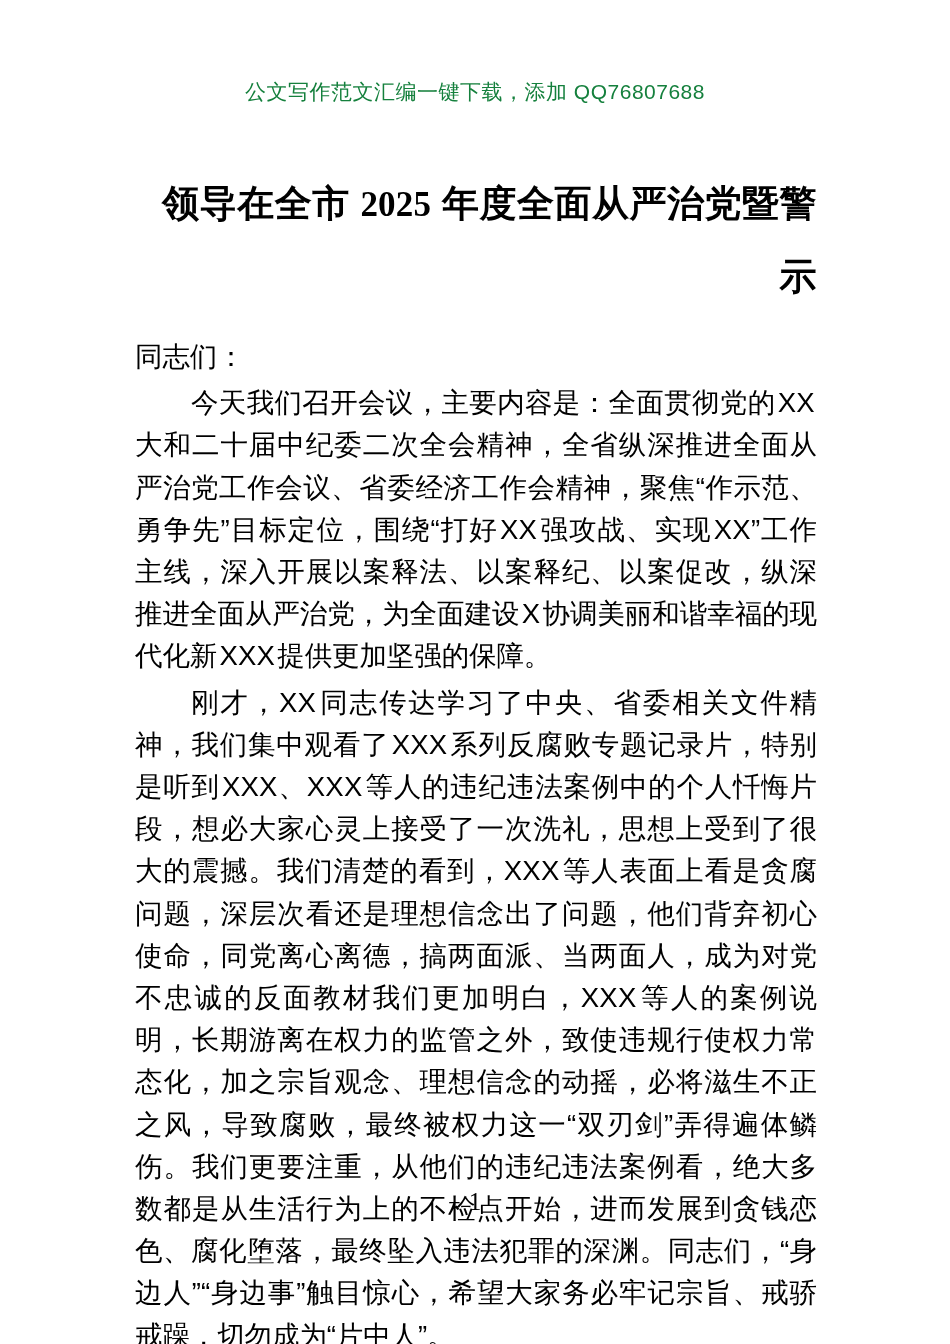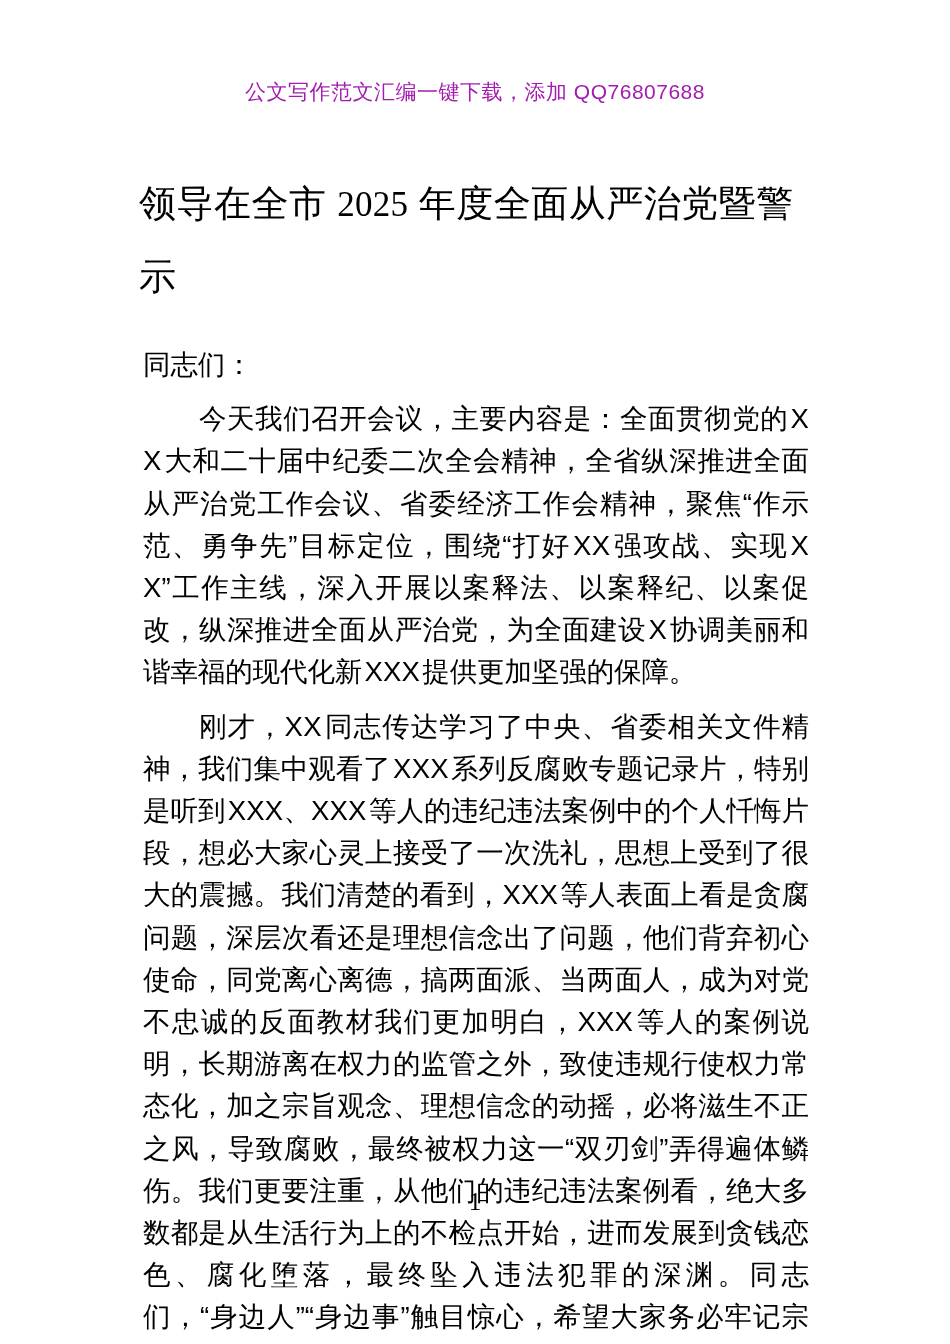--- a/index.html
+++ b/index.html
@@ -20,54 +20,54 @@
     box-sizing: border-box;
   }
 
   
   .promo-header {
     position: absolute;
     top: 78px;
     left: 0;
     width: 950px;
     text-align: center;
-    color: #a21caf;
+    color: #15803d;
     font-size: 21px;
     letter-spacing: 0.5px;
     font-family: "Liberation Sans", "DejaVu Sans", sans-serif;
     white-space: nowrap;
   }
 
   
   .doc-title {
     position: absolute;
     top: 168px;
-    left: 139px;
+    left: 127px;
     width: 690px;
-    text-align: left;
+    text-align: right;
     font-size: 37px;
     line-height: 72px;
-    font-weight: 400;
+    font-weight: 700;
     letter-spacing: 0.5px;
     font-family: "Liberation Sans", "DejaVu Sans", sans-serif;
   }
   .doc-title .lat {
     font-family: "Liberation Serif", "DejaVu Serif", serif;
     font-size: 35px;
   }
 
   
   .body-wrap {
     position: absolute;
     top: 332px;
     left: 131px;
     width: 690px;
   }
   p.para {
-    margin: 12px;
+    margin: 4px;
     font-size: 27.5px;
     line-height: 42.2px;
     letter-spacing: -0.1px;
     text-align: justify;
     text-align-last: left;
     text-justify: inter-character;
     font-family: "Liberation Sans", "DejaVu Sans", sans-serif;
     word-break: break-all;
   }
   p.indent {

